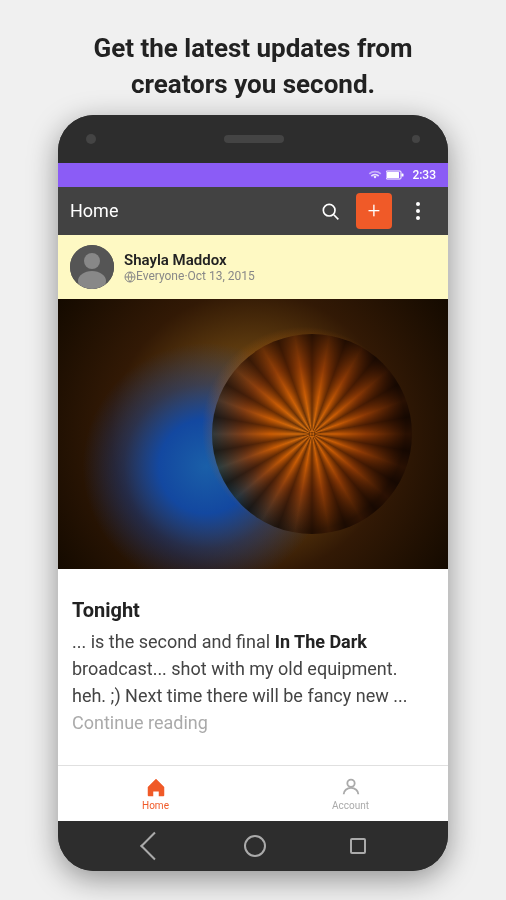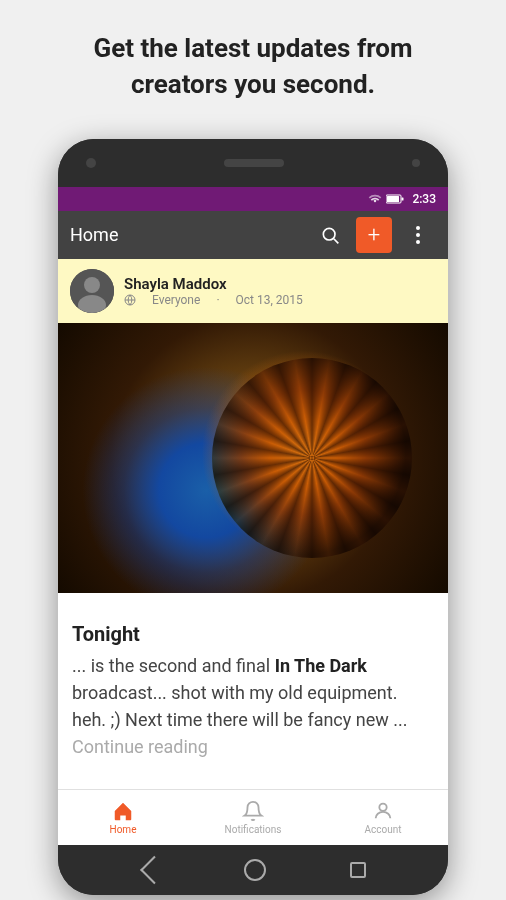--- a/index.html
+++ b/index.html
@@ -9,21 +9,21 @@
       background: #f0f0f0;
       display: flex;
       flex-direction: column;
       align-items: center;
       font-family: 'Roboto', Arial, sans-serif;
       overflow: hidden;
     }
 
     .page-header {
       text-align: center;
-      padding: 30px 40px 36px;
+      padding: 30px 40px 12px;
     }
 
     .page-header h1 {
       font-size: 26px;
       font-weight: 700;
       color: #222;
       line-height: 1.4;
     }
 
     
@@ -62,21 +62,21 @@
 
     .phone-sensor {
       width: 8px;
       height: 8px;
       background: #444;
       border-radius: 50%;
     }
 
     
     .status-bar {
-      background: #701a75;
+      background: #8b5cf6;
       height: 24px;
       display: flex;
       align-items: center;
       justify-content: flex-end;
       padding: 0 12px;
       gap: 4px;
     }
 
     .status-icons {
       display: flex;
@@ -183,22 +183,22 @@
     .post-author {
       font-size: 15px;
       font-weight: 600;
       color: #222;
     }
 
     .post-subtitle {
       font-size: 12px;
       color: #888;
       display: flex;
-      align-items: center;
-      gap: 16px;
+      align-items: flex-end;
+      gap: 0;
     }
 
     
     .post-image {
       width: 100%;
       height: 270px;
       overflow: hidden;
       position: relative;
     }
 
@@ -445,27 +445,20 @@
       <div class="bottom-nav">
 
         <div class="nav-item">
           <svg width="22" height="22" viewBox="0 0 24 24" fill="#f05a28">
             <path d="M3 12l9-9 9 9v9a1 1 0 01-1 1h-5v-5h-6v5H4a1 1 0 01-1-1z"></path>
           </svg>
           <span class="nav-label active">Home</span>
         </div>
 
 
-        <div class="nav-item">
-          <svg width="22" height="22" viewBox="0 0 24 24" fill="none" stroke="#aaa" stroke-width="2">
-            <path d="M18 8A6 6 0 006 8c0 7-3 9-3 9h18s-3-2-3-9"></path>
-            <path d="M13.73 21a2 2 0 01-3.46 0"></path>
-          </svg>
-          <span class="nav-label">Notifications</span>
-        </div>
 
         <div class="nav-item">
           <svg width="22" height="22" viewBox="0 0 24 24" fill="none" stroke="#aaa" stroke-width="2">
             <circle cx="12" cy="8" r="4"></circle>
             <path d="M4 20c0-4 3.6-7 8-7s8 3 8 7"></path>
           </svg>
           <span class="nav-label">Account</span>
         </div>
 
       </div>

